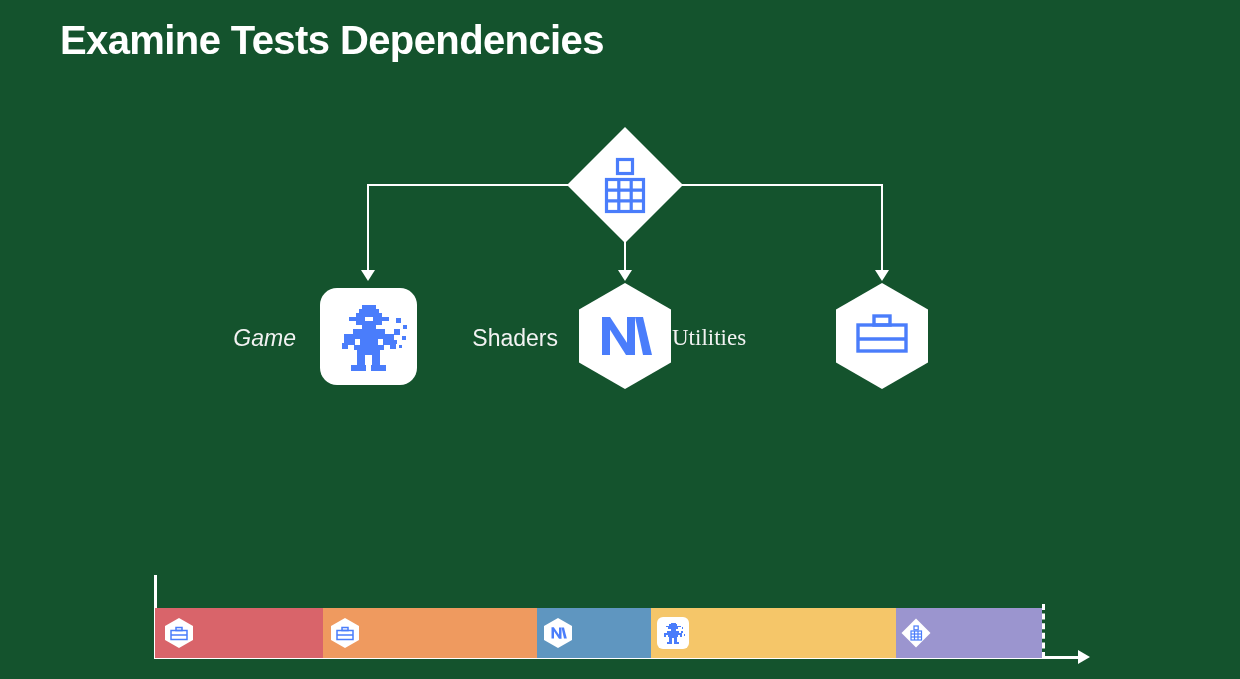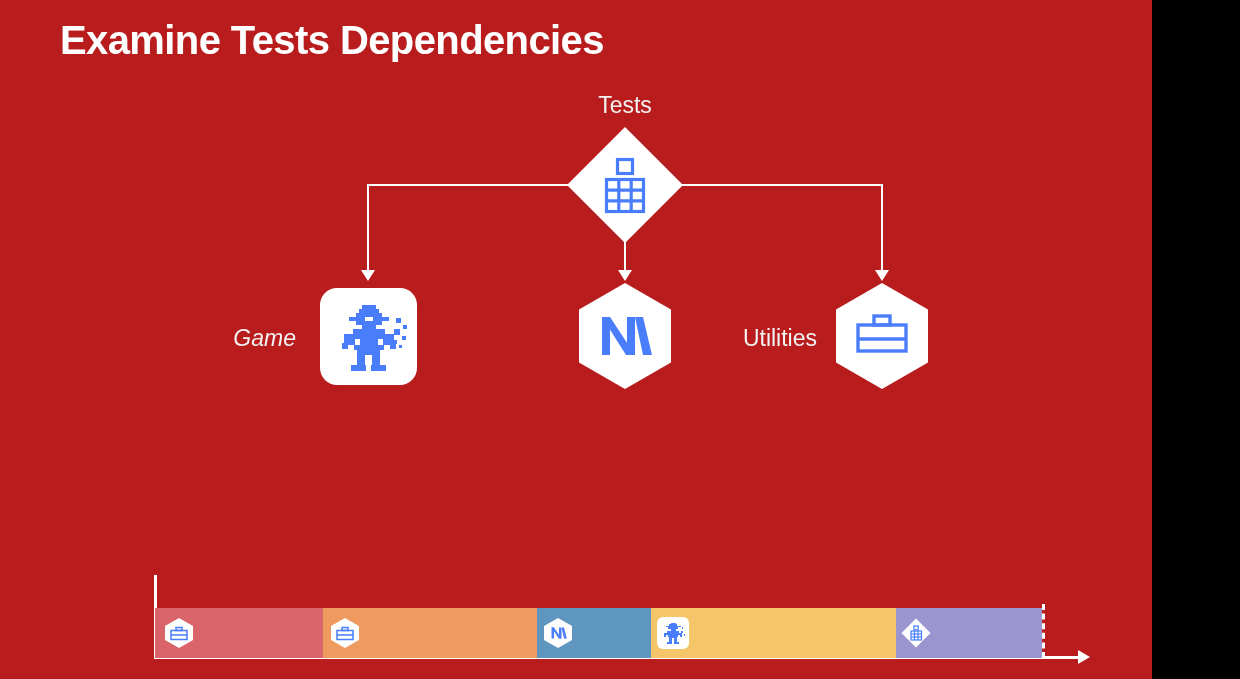--- a/index.html
+++ b/index.html
@@ -2,21 +2,21 @@
 <html><head>
 <meta charset="utf-8">
 <style>
   * { margin:0; padding:0; box-sizing:border-box; }
   html, body {
     width:1240px; height:679px;
     background:#000; overflow:hidden;
     font-family:"Liberation Sans", sans-serif;
     -webkit-font-smoothing:antialiased;
   }
-  #stage { position:relative; width:1152px; height:679px; background:#b91c1c; }
+  #stage { position:relative; width:1240px; height:679px; background:#14532d; }
 
   
   .title {
     position:absolute; left:60px; top:18px;
     font-size:40px; font-weight:bold; color:#ffffff;
     letter-spacing:-0.6px; white-space:nowrap;
   }
 
   
   .node-label {
@@ -64,21 +64,20 @@
 
   <div class="line" style="left:367px; top:184px; width:2px; height:88px;"></div>
   <div class="arrowhead" style="left:361px; top:270px;"></div>
 
   <div class="line" style="left:624px; top:215px; width:2px; height:57px;"></div>
   <div class="arrowhead" style="left:618px; top:270px;"></div>
 
   <div class="line" style="left:881px; top:184px; width:2px; height:88px;"></div>
   <div class="arrowhead" style="left:875px; top:270px;"></div>
 
-  <div class="node-label" style="left:525px; top:92px; width:200px;">Tests</div>
 
   <div class="shape" style="left:565px; top:125px; width:120px; height:120px;">
     <svg width="120" height="120" viewBox="0 0 120 120">
       <polygon points="60,2 118,60 60,118 2,60" fill="#ffffff"></polygon>
       <g fill="none" stroke="#4a7dfb" stroke-width="3.2">
         <rect x="52.5" y="34.5" width="15" height="14"></rect>
         <rect x="41.5" y="54.5" width="37" height="32"></rect>
         <line x1="53.8" y1="54.5" x2="53.8" y2="86.5"></line>
         <line x1="66.2" y1="54.5" x2="66.2" y2="86.5"></line>
         <line x1="41.5" y1="65.2" x2="78.5" y2="65.2"></line>
@@ -127,34 +126,35 @@
         <rect x="76" y="30" width="5" height="5"></rect>
         <rect x="83" y="37" width="4" height="4"></rect>
         <rect x="74" y="41" width="6" height="6"></rect>
         <rect x="82" y="48" width="4" height="4"></rect>
         <rect x="73" y="52" width="4" height="4"></rect>
         <rect x="79" y="57" width="3" height="3"></rect>
       </g>
     </svg>
   </div>
 
+  <div class="node-label" style="left:413px; top:325px; width:145px; text-align:right;">Shaders</div>
 
   <div class="shape" style="left:577px; top:283px; width:96px; height:106px;">
     <svg width="96" height="106" viewBox="0 0 96 106">
       <polygon points="48,0 94,26.5 94,79.5 48,106 2,79.5 2,26.5" fill="#ffffff"></polygon>
       <g fill="#4a7dfb">
         <polygon points="25,72 25,34 33,34 33,72"></polygon>
         <polygon points="25,34 33,34 58,72 49,72"></polygon>
         <polygon points="50,34 58,34 58,72 50,72"></polygon>
         <polygon points="58,34 66,34 75,72 66,72"></polygon>
       </g>
     </svg>
   </div>
 
-  <div class="node-label" style="left:672px; top:325px; width:145px; text-align:right;">Utilities</div>
+  <div class="node-label" style="left:672px; top:325px; width:145px; text-align:left;font-family:Liberation Serif, serif;">Utilities</div>
 
   <div class="shape" style="left:834px; top:283px; width:96px; height:106px;">
     <svg width="96" height="106" viewBox="0 0 96 106">
       <polygon points="48,0 94,26.5 94,79.5 48,106 2,79.5 2,26.5" fill="#ffffff"></polygon>
       <g fill="none" stroke="#4a7dfb" stroke-width="3.4">
         <rect x="40" y="33" width="16" height="9"></rect>
         <rect x="24" y="42" width="48" height="26"></rect>
         <line x1="24" y1="56" x2="72" y2="56"></line>
       </g>
     </svg>

